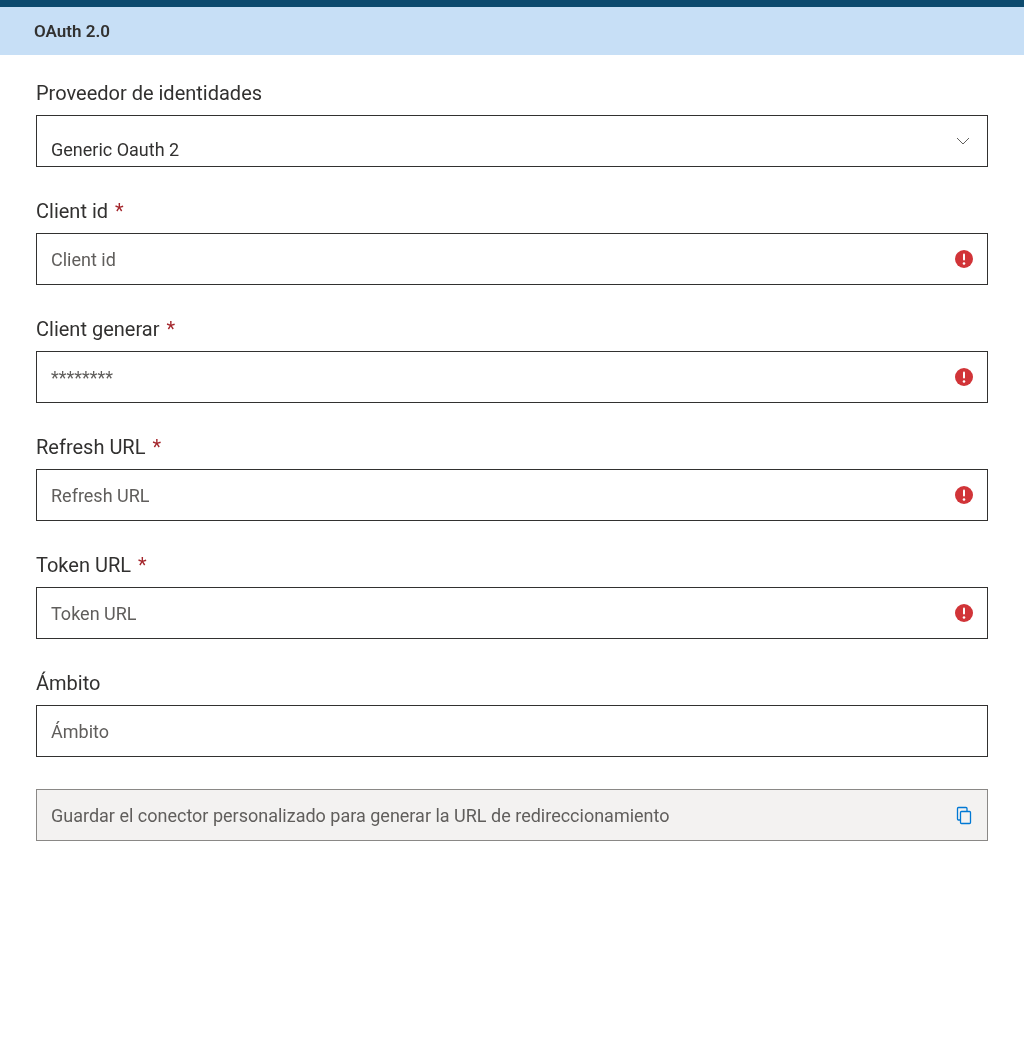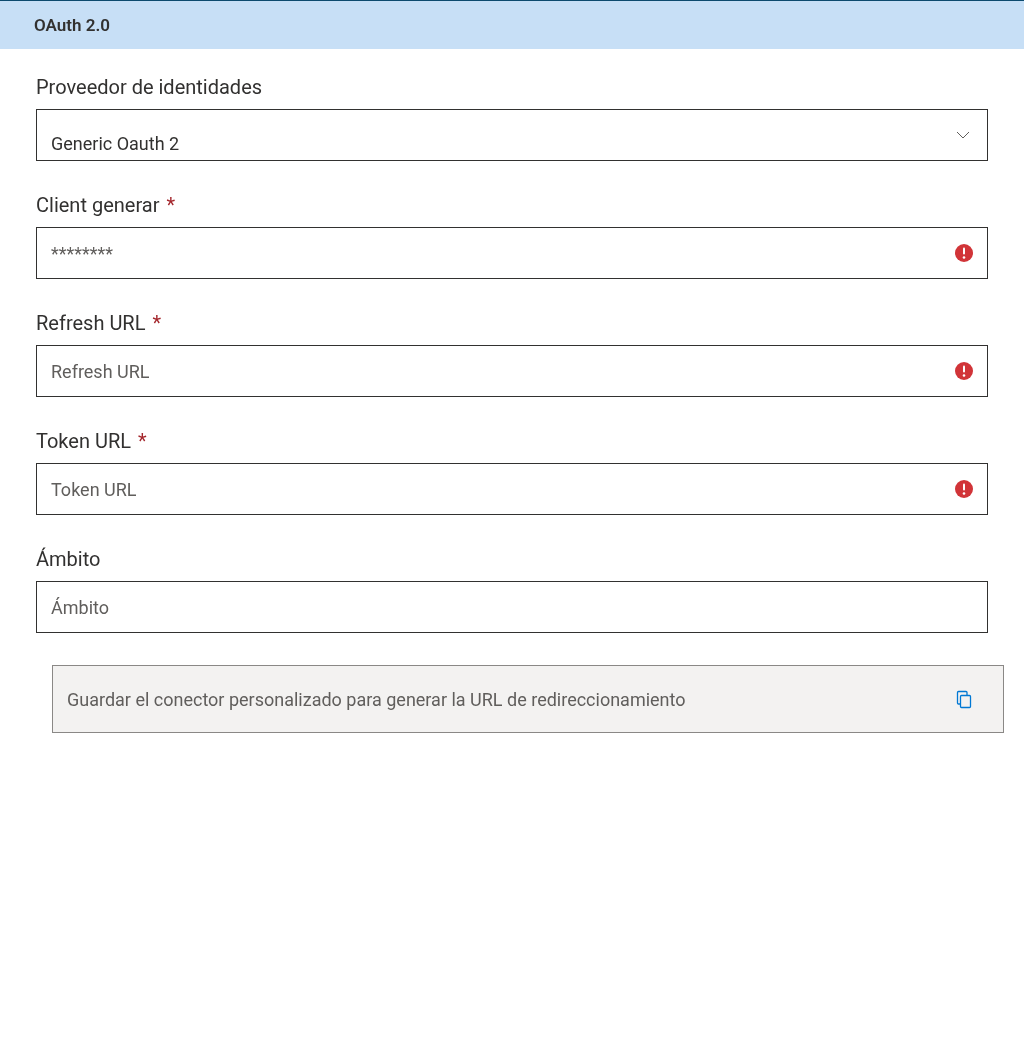--- a/index.html
+++ b/index.html
@@ -9,21 +9,21 @@
   color: #323130;
   background: #ffffff;
   width: 1024px;
 }
 .header {
   background: #c7dff6;
   padding: 14px 34px;
   font-weight: 600;
   font-size: 17px;
   color: #323130;
-  border-top: 1px solid #0c4a6e;
+  border-top: 7px solid #0c4a6e;
 }
 .form-area {
   padding: 26px 36px 20px 36px;
 }
 .form-group {
   margin-bottom: 32px;
 }
 .form-group:last-child { margin-bottom: 0; }
 .label {
   display: block;
@@ -75,29 +75,28 @@
   font-size: 18px;
   color: #323130;
   font-family: inherit;
   outline: none;
 }
 .text-input::placeholder {
   color: #605e5c;
 }
 .readonly-input {
   width: 100%;
-  height: 68px;
+  height: 52px;
   border: 1px solid #8a8886;
   background: #f3f2f1;
   padding: 0 48px 0 14px;
   font-size: 18px;
   color: #605e5c;
   font-family: inherit;
   outline: none;
-  margin-left: 16px;
 }
 .readonly-input::placeholder {
   color: #605e5c;
 }
 .error-icon {
   position: absolute;
   right: 14px;
   top: 50%;
   transform: translateY(-50%);
   width: 20px;
@@ -130,20 +129,36 @@
     <div class="select-wrapper">
       <input type="text" class="select" readonly="" value="Generic Oauth 2" style="">
       <span class="chevron">
         <svg viewBox="0 0 14 14" fill="none" stroke="currentColor" stroke-width="1">
           <polyline points="1,4 7,10 13,4"></polyline>
         </svg>
       </span>
     </div>
   </div>
 
+  <div class="form-group">
+    <label class="label">
+      <span>Client id</span>
+      <span class="required">*</span>
+    </label>
+    <div class="input-wrapper">
+      <input type="text" class="text-input" placeholder="Client id" style="">
+      <span class="error-icon">
+        <svg viewBox="0 0 20 20">
+            <circle cx="10" cy="10" r="9" fill="#d13438"></circle>
+            <rect x="9" y="4.5" width="2" height="7" fill="#ffffff" rx="1"></rect>
+            <circle cx="10" cy="14.5" r="1.3" fill="#ffffff"></circle>
+          </svg>
+      </span>
+    </div>
+  </div>
 
   <div class="form-group">
     <label class="label">
       <span>Client generar</span>
       <span class="required">*</span>
     </label>
     <div class="input-wrapper">
       <input type="text" class="text-input" placeholder="********" style="">
       <span class="error-icon">
         <svg viewBox="0 0 20 20">

